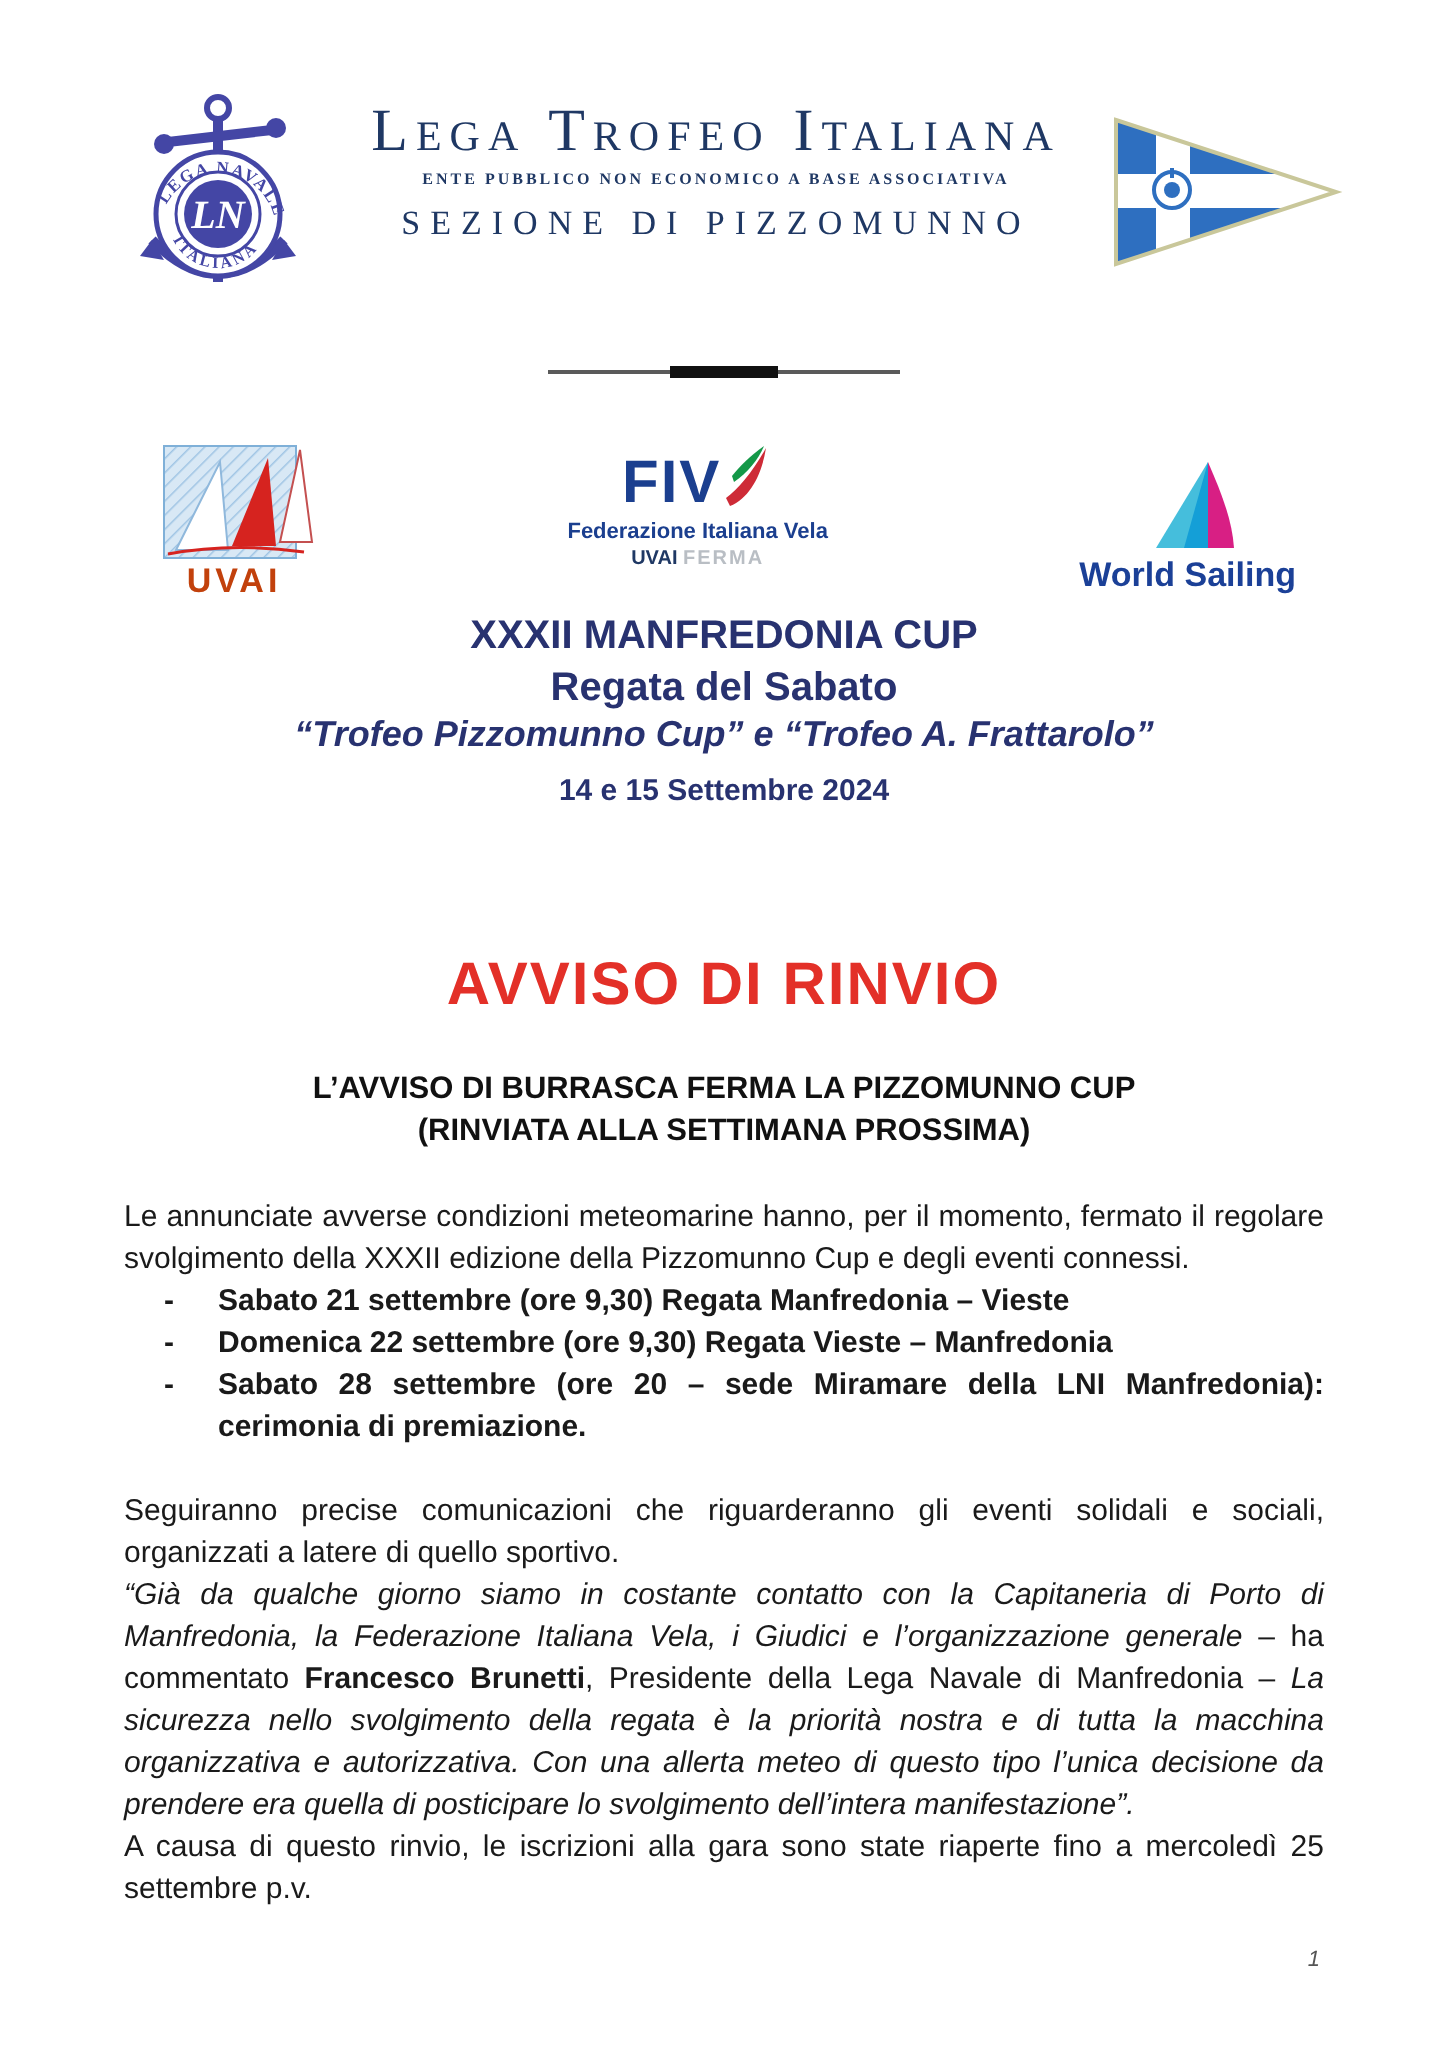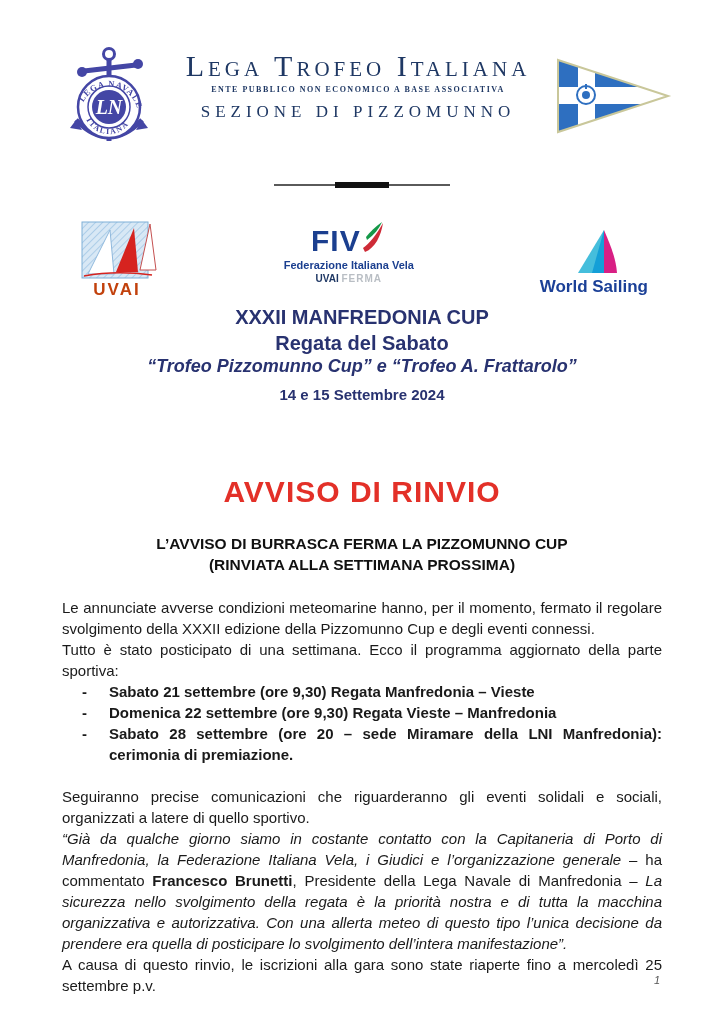--- a/index.html
+++ b/index.html
@@ -198,21 +198,20 @@
 
   <div class="notice-heading">AVVISO DI RINVIO</div>
 
   <div class="notice-sub">
     <div>L’AVVISO DI BURRASCA FERMA LA PIZZOMUNNO CUP</div>
     <div>(RINVIATA ALLA SETTIMANA PROSSIMA)</div>
   </div>
 
   <div class="body-text">
     <p>Le annunciate avverse condizioni meteomarine hanno, per il momento, fermato il regolare svolgimento della XXXII edizione della Pizzomunno Cup e degli eventi connessi.</p>
-    <p>Tutto è stato posticipato di una settimana. Ecco il programma aggiornato della parte sportiva:</p>
 
     <div class="sched">
       <div class="sched-item">
         <span class="sched-dash">-</span>
         <div class="sched-text">Sabato 21 settembre (ore 9,30) Regata Manfredonia – Vieste</div>
       </div>
       <div class="sched-item">
         <span class="sched-dash">-</span>
         <div class="sched-text">Domenica 22 settembre (ore 9,30) Regata Vieste – Manfredonia</div>
       </div>

